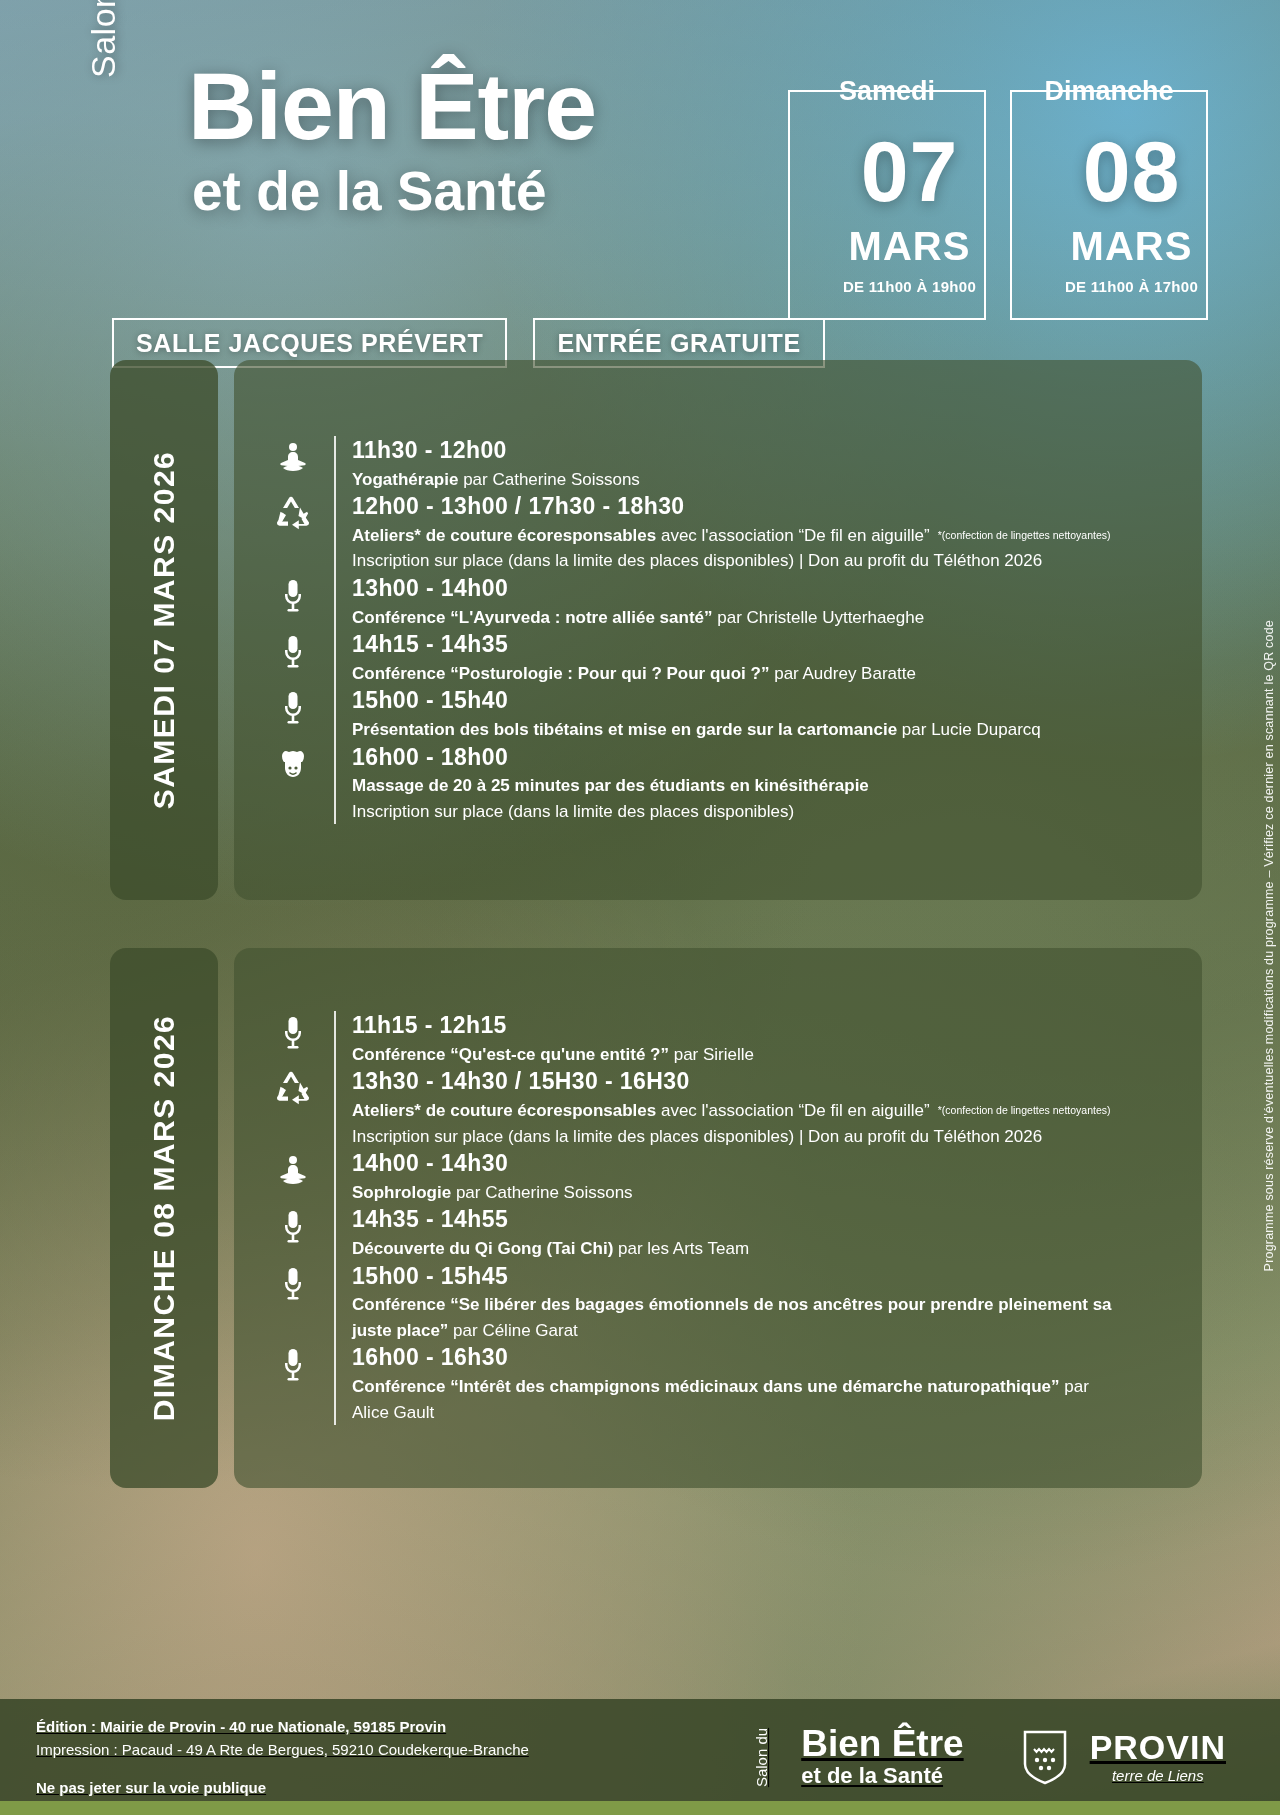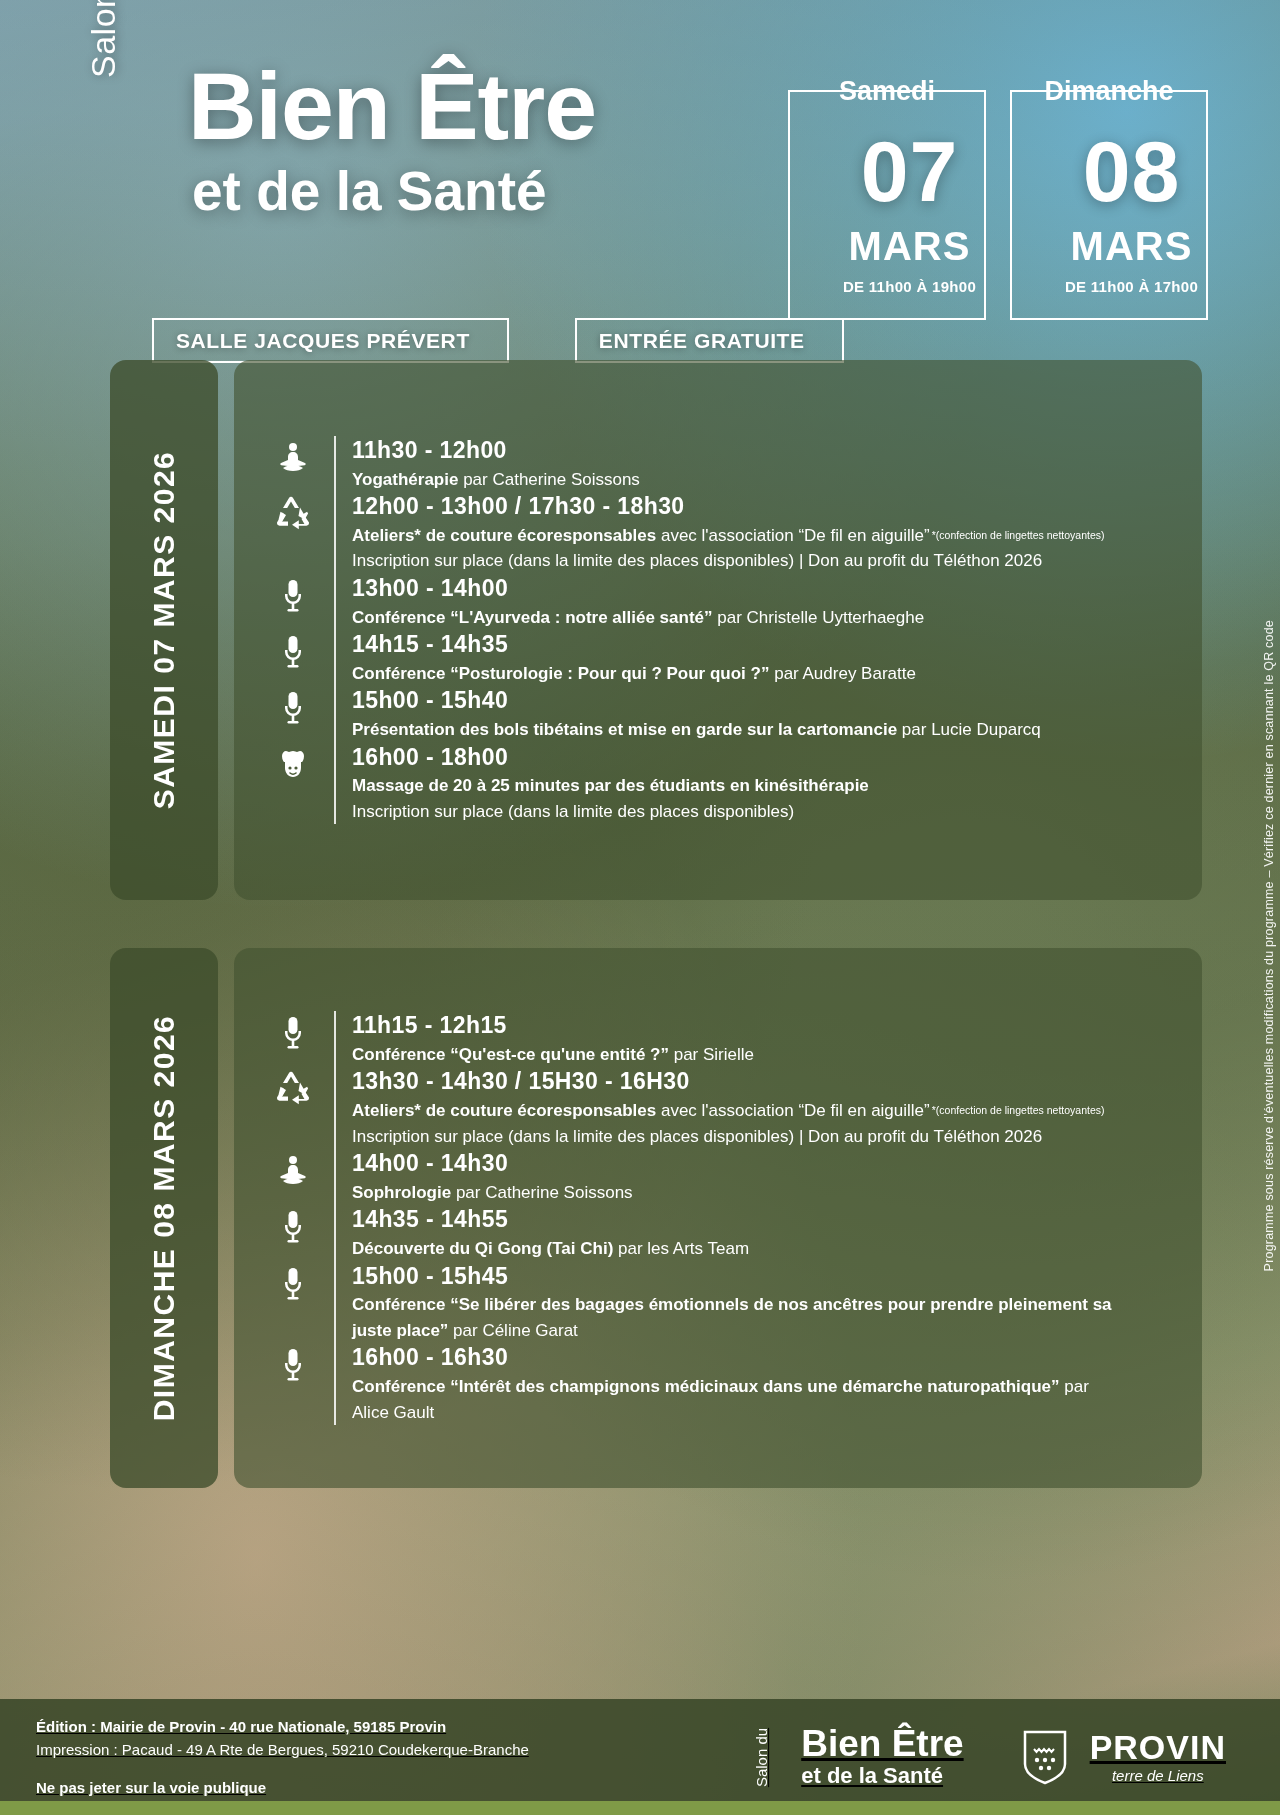--- a/index.html
+++ b/index.html
@@ -61,26 +61,25 @@
     color: #ffffff;
     line-height: 1.1;
     margin-top: 6px;
     margin-left: 4px;
     text-shadow: 0 3px 16px rgba(0,0,0,0.35);
   }
   .tags { position: absolute; left: 112px; top: 318px; display: flex; gap: 26px; }
   .tag {
     border: 2px solid #ffffff;
     color: #ffffff;
-    font-size: 21px;
+    font-size: 25px;
     font-weight: bold;
     letter-spacing: 0.6px;
-    padding: 9px 37px 8px 22px;
+    padding: 9px 22px 8px 22px;
     text-shadow: 0 1px 6px rgba(0,0,0,0.3);
-    margin-left: 40px;
   }
   .dates { position: absolute; right: 72px; top: 90px; display: flex; gap: 24px; }
   .date-box {
     position: relative;
     width: 198px;
     height: 230px;
     border: 2px solid #ffffff;
     color: #ffffff;
     text-align: center;
     padding-left: 45px;
@@ -186,21 +185,21 @@
     max-width: 760px;
   }
   .ev-desc b { font-weight: bold; }
   .ev-note {
     font-size: 17px;
     line-height: 1.5;
   }
   .ev-small {
     font-size: 10.5px;
     vertical-align: 2px;
-    margin-left: 2px;
+    margin-left: 8px;
     text-align: center;
   }
 
   .spacer { height: 48px; }
 
   
   .side-note {
     position: absolute;
     right: 18px;
     top: 620px;

